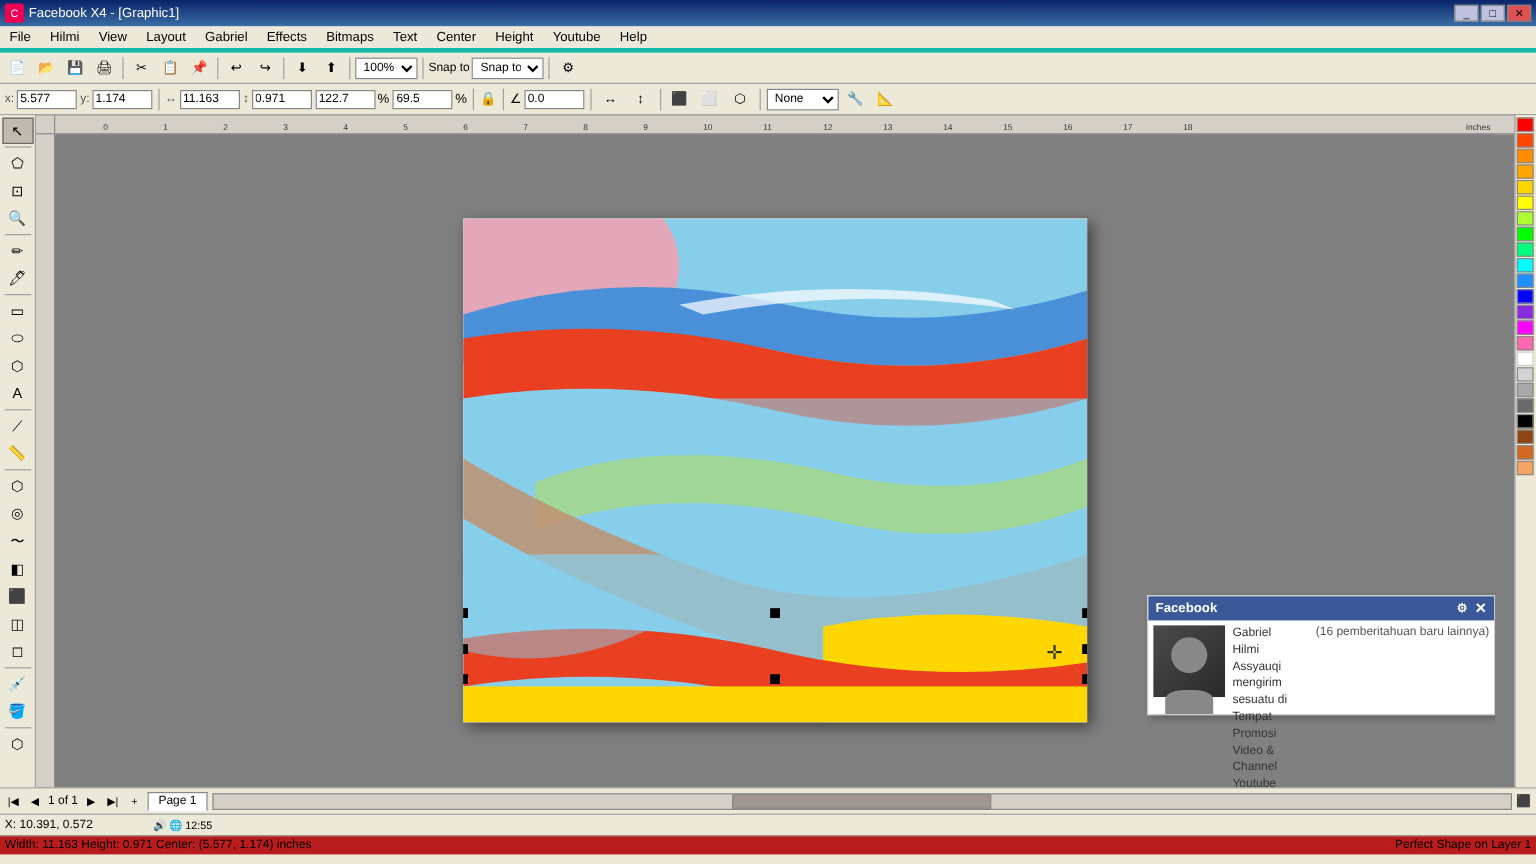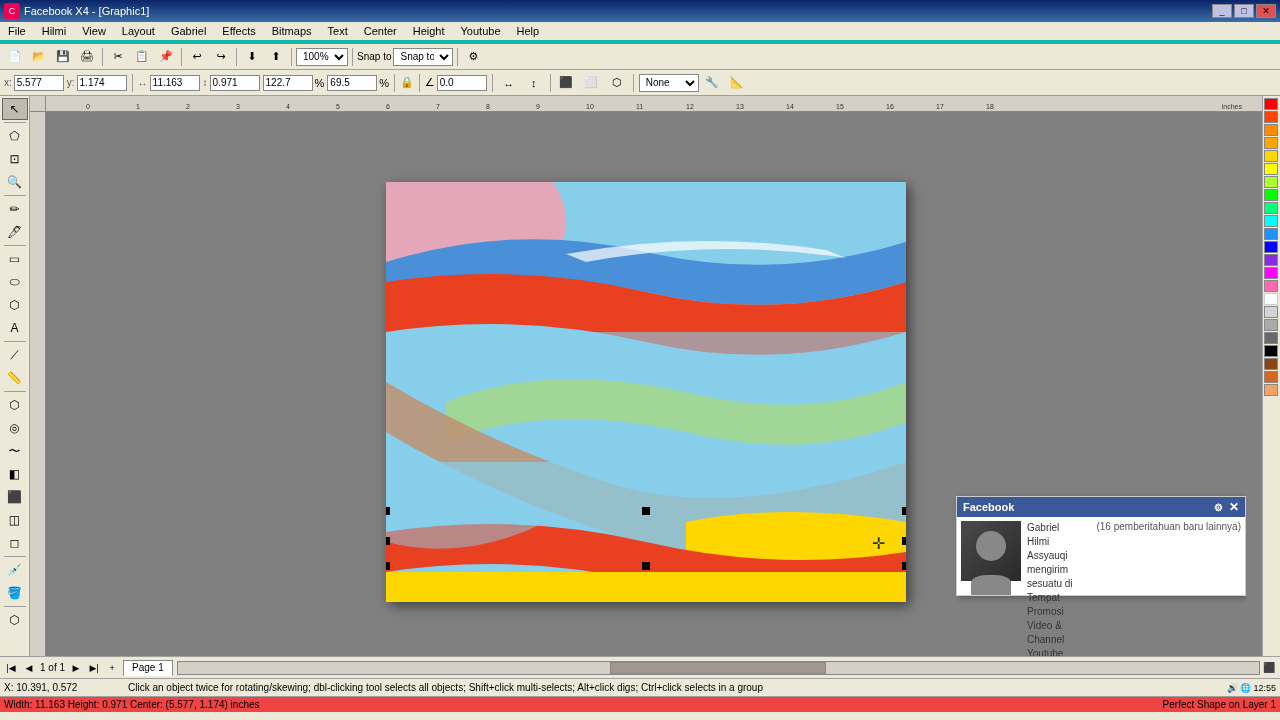--- a/index.html
+++ b/index.html
@@ -451,25 +451,24 @@
     <div style="position:absolute; left:40%; width:20%; height:100%; background:#a09890; border:1px solid #888;"></div>
   </div>
   <span style="font-size:10px;">⬛</span>
 </div>
 
 <div id="statusbar2" style="width:100%;height:18px;background:#ece9d8;display:flex;align-items:center;border-top:1px solid #a0a0a0;font-size:10px;padding:0 4px;gap:4px;">
   <span style="min-width:120px;">
     <span>X:</span>
     <span>10.391, 0.572</span>
   </span>
-  <span style="flex:1; overflow:hidden; white-space:nowrap; text-overflow:ellipsis;">Click an object twice for rotating/skewing; dbl-clicking tool selects all objects; Shift+click multi-selects; Alt+click digs; Ctrl+click selects in a group</span>
 
   <div style="display:flex; align-items:center; gap:2px;">
     <span style="font-size:9px;">🔊</span>
     <span style="font-size:9px;">🌐</span>
     <span style="font-size:9px;">12:55</span>
   </div>
 </div>
 
-<div style="width:100%;height:16px;background:#ef4444;border-top:1px solid #a0a0a0;display:flex;align-items:center;padding:0 4px;font-size:10px;">
+<div style="width:100%;height:16px;background:#b91c1c;border-top:1px solid #a0a0a0;display:flex;align-items:center;padding:0 4px;font-size:10px;">
   <span style="flex:1;">Width: 11.163  Height: 0.971  Center: (5.577, 1.174)  inches</span>
   <span>Perfect Shape on Layer 1</span>
 </div>
 
 </body></html>

